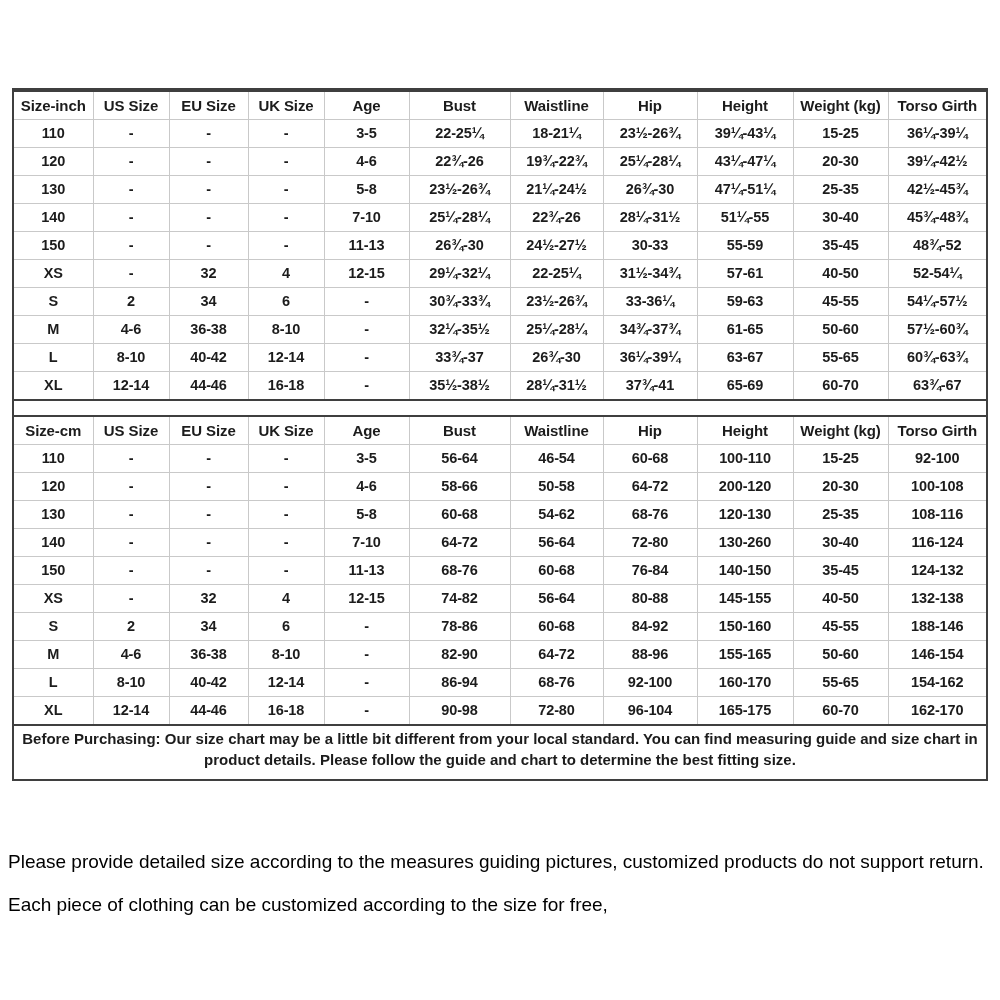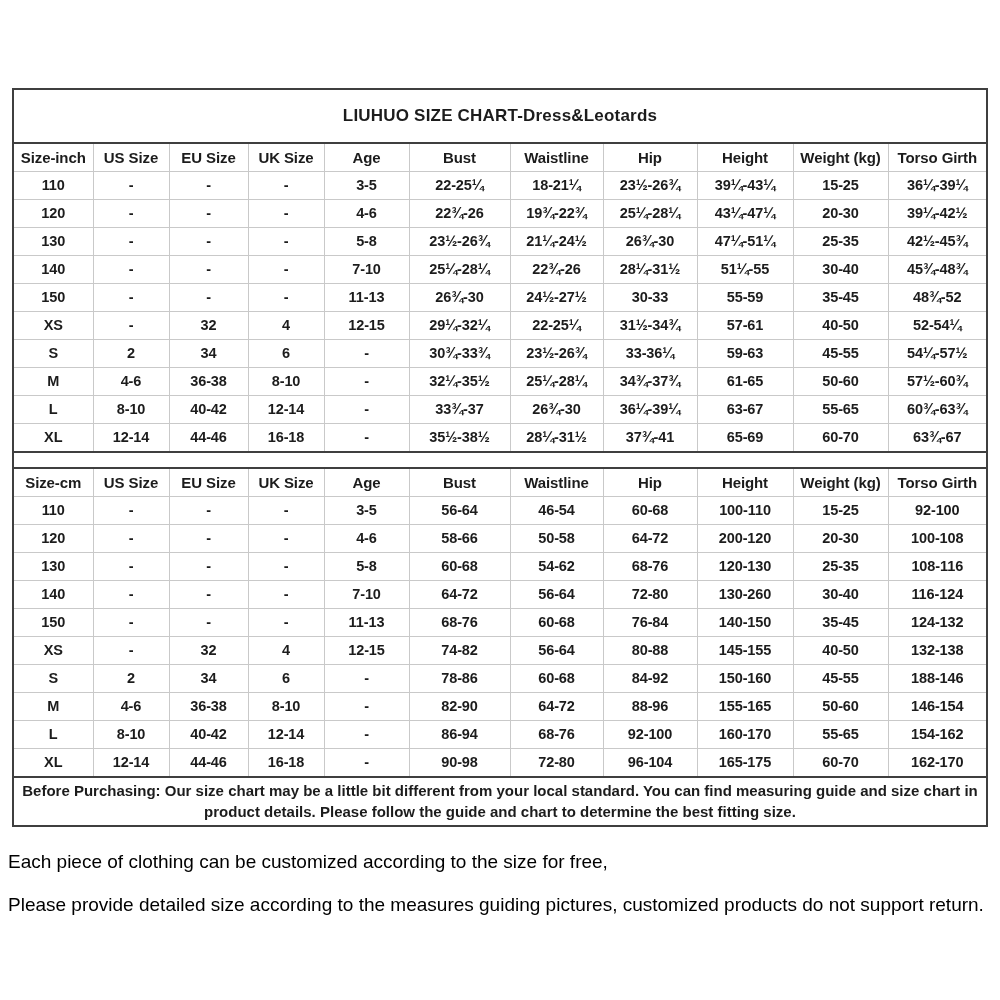--- a/index.html
+++ b/index.html
@@ -27,34 +27,33 @@
   table.size-table th{font-size:15px;}
   table.size-table th:first-child,
   table.size-table td:first-child{border-left:none;}
   table.size-table th:last-child,
   table.size-table td:last-child{border-right:none;}
   table.size-table thead th{border-top:2px solid #3f3f3f;}
   table.size-table tbody tr:last-child td{border-bottom:2px solid #3f3f3f;text-align:center;}
   .table-gap{height:14px;background:#ffffff;}
   .footer-note{
     text-align:center;font-weight:700;font-size:15px;line-height:21px;
-    padding:2px 6px 3px;
+    padding:2px 6px 9px;
   }
   .below-notes{
     position:absolute;left:8px;top:848px;width:986px;
     font-size:19px;font-weight:400;color:#000000;
   }
   .below-notes p{margin:0 0 15px 0;line-height:28px;}
 </style>
 </head>
 <body>
 
 <div class="chart-box">
 
-  <div class="title-row">LIUHUO SIZE CHART-Dress&amp;Leotards</div>
 
   <table class="size-table" id="table-inch">
     <colgroup>
         <col style="width: 79px;">
         <col style="width: 76px;">
         <col style="width: 79px;">
         <col style="width: 76px;">
         <col style="width: 85px;">
         <col style="width: 101px;">
         <col style="width: 93px;">
@@ -374,15 +373,15 @@
           <td>60-70</td>
           <td>162-170</td>
         </tr>
       </tbody>
   </table>
 
   <div class="footer-note">Before Purchasing: Our size chart may be a little bit different from your local standard. You can find measuring guide and size chart in product details. Please follow the guide and chart to determine the best fitting size.</div>
 </div>
 
 <div class="below-notes">
+  <p>Please provide detailed size according to the measures guiding pictures, customized products do not support return.</p>
   <p>Each piece of clothing can be customized according to the size for free,</p>
-  <p>Please provide detailed size according to the measures guiding pictures, customized products do not support return.</p>
 </div>
 
 </body></html>

